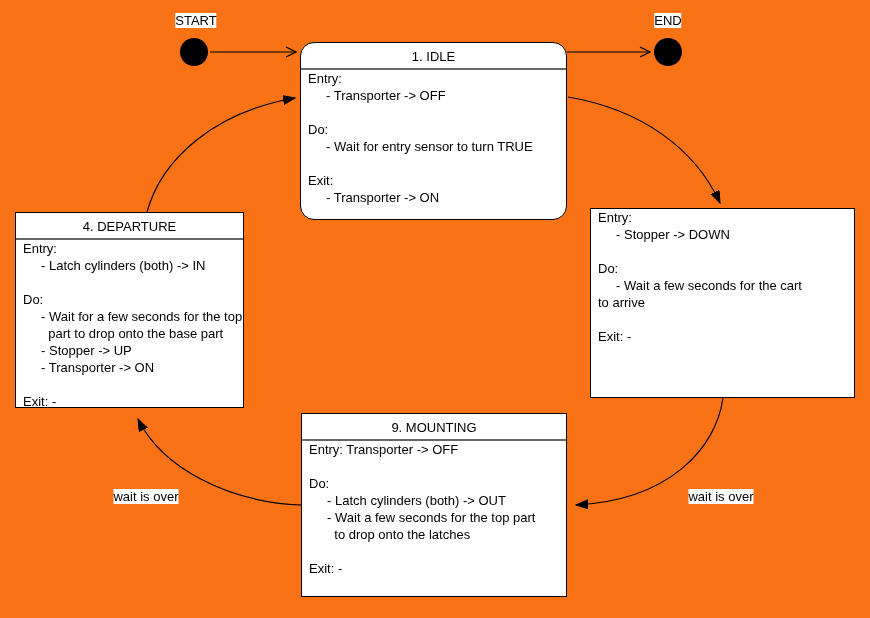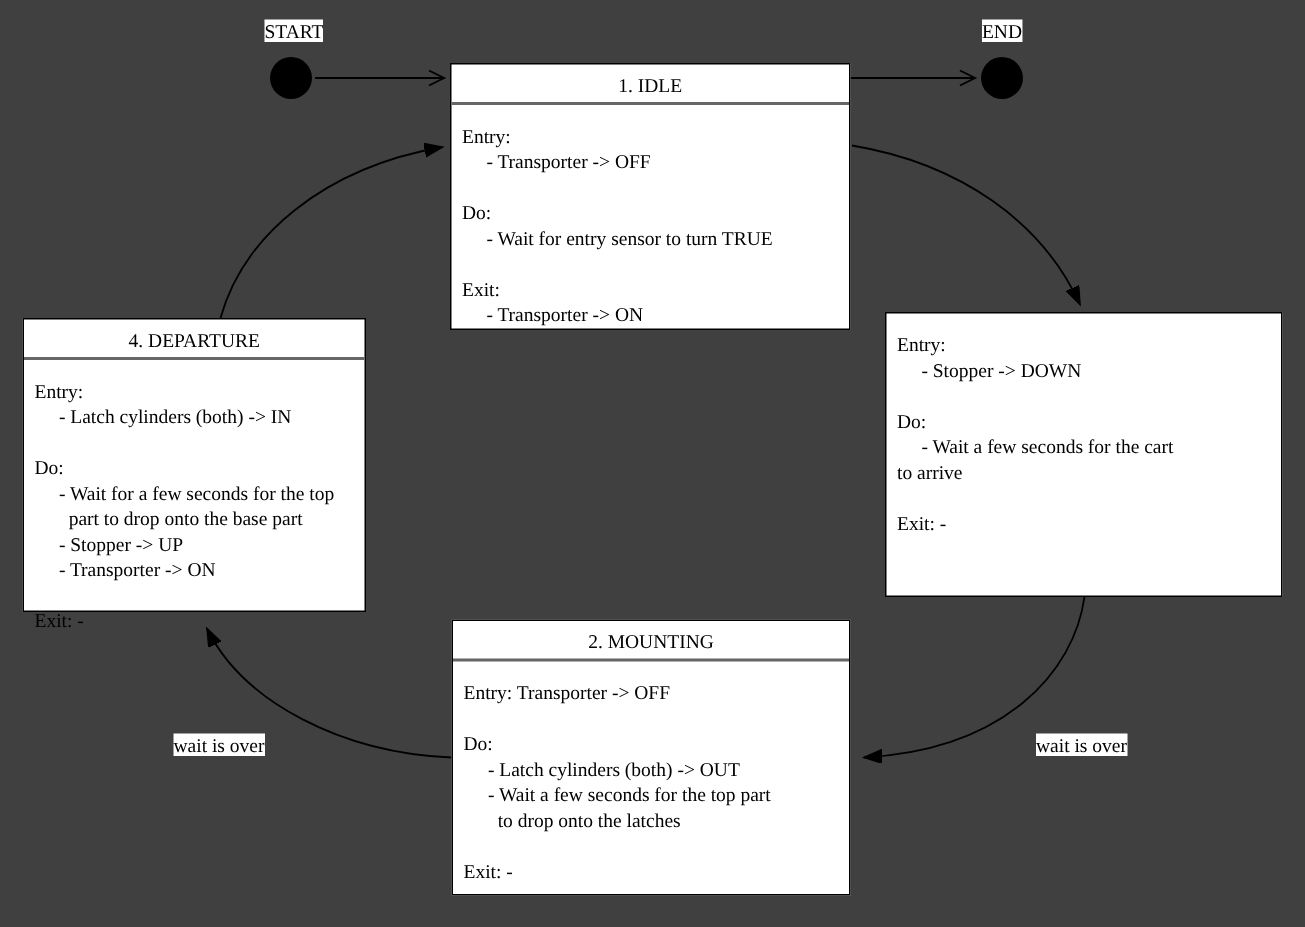--- a/index.html
+++ b/index.html
@@ -1,22 +1,22 @@
 <!DOCTYPE html>
 <html><head>
 <meta charset="utf-8">
 <style>
   * { margin: 0; padding: 0; box-sizing: border-box; }
   html, body { background: #ffffff; }
   #canvas {
     position: relative;
     width: 870px;
     height: 618px;
-    background: #404040;
-    font-family: Liberation Serif, serif;
+    background: #f97316;
+    font-family: Liberation Sans, sans-serif;
     color: #000000;
     overflow: hidden;
   }
   #arrow-layer {
     position: absolute;
     left: 0; top: 0;
     width: 870px; height: 618px;
     pointer-events: none;
   }
   .state-box {
@@ -28,38 +28,38 @@
     height: 27px;
     line-height: 27px;
     text-align: center;
     font-size: 13px;
     color: #000000;
     border-bottom: 2px solid #666666;
     white-space: nowrap;
     overflow: hidden;
   }
   .state-body {
-    padding: 12px 7px;
+    padding: 0 7px;
     font-size: 13px;
     line-height: 17px;
     white-space: pre;
     color: #000000;
     overflow: hidden;
   }
   .free-label {
     position: absolute;
     font-size: 13px;
     line-height: 15px;
     color: #000000;
     white-space: nowrap;
     transform: translateX(-50%);
     background: #ffffff;
   }
   
-  #box-idle      { left: 300px; top:  42px; width: 267px; height: 178px; }
+  #box-idle      { left: 300px; top:  42px; width: 267px; height: 178px; border-radius: 14px; }
   #box-approach  { left: 590px; top: 208px; width: 265px; height: 190px; }
   #box-mounting  { left: 301px; top: 413px; width: 266px; height: 184px; }
   #box-departure { left:  15px; top: 212px; width: 229px; height: 196px; }
   #label-start      { left: 196px; top:  13px; }
   #label-end        { left: 668px; top:  13px; text-align: right; }
   #label-band-exit  { left: 115px; top: 106px; }
   #label-band-entry { left: 752px; top: 106px; }
   #label-wait-left  { left: 146px; top: 489px; }
   #label-wait-right { left: 721px; top: 489px; }
 </style>
@@ -112,21 +112,21 @@
      - Stopper -&gt; DOWN
 
 Do:
      - Wait a few seconds for the cart
 to arrive
 
 Exit: -</div>
   </div>
 
   <div class="state-box" id="box-mounting">
-    <div class="state-title">2. MOUNTING</div>
+    <div class="state-title">9. MOUNTING</div>
     <div class="state-body">Entry: Transporter -&gt; OFF
 
 Do:
      - Latch cylinders (both) -&gt; OUT
      - Wait a few seconds for the top part
        to drop onto the latches
 
 Exit: -</div>
   </div>
 

